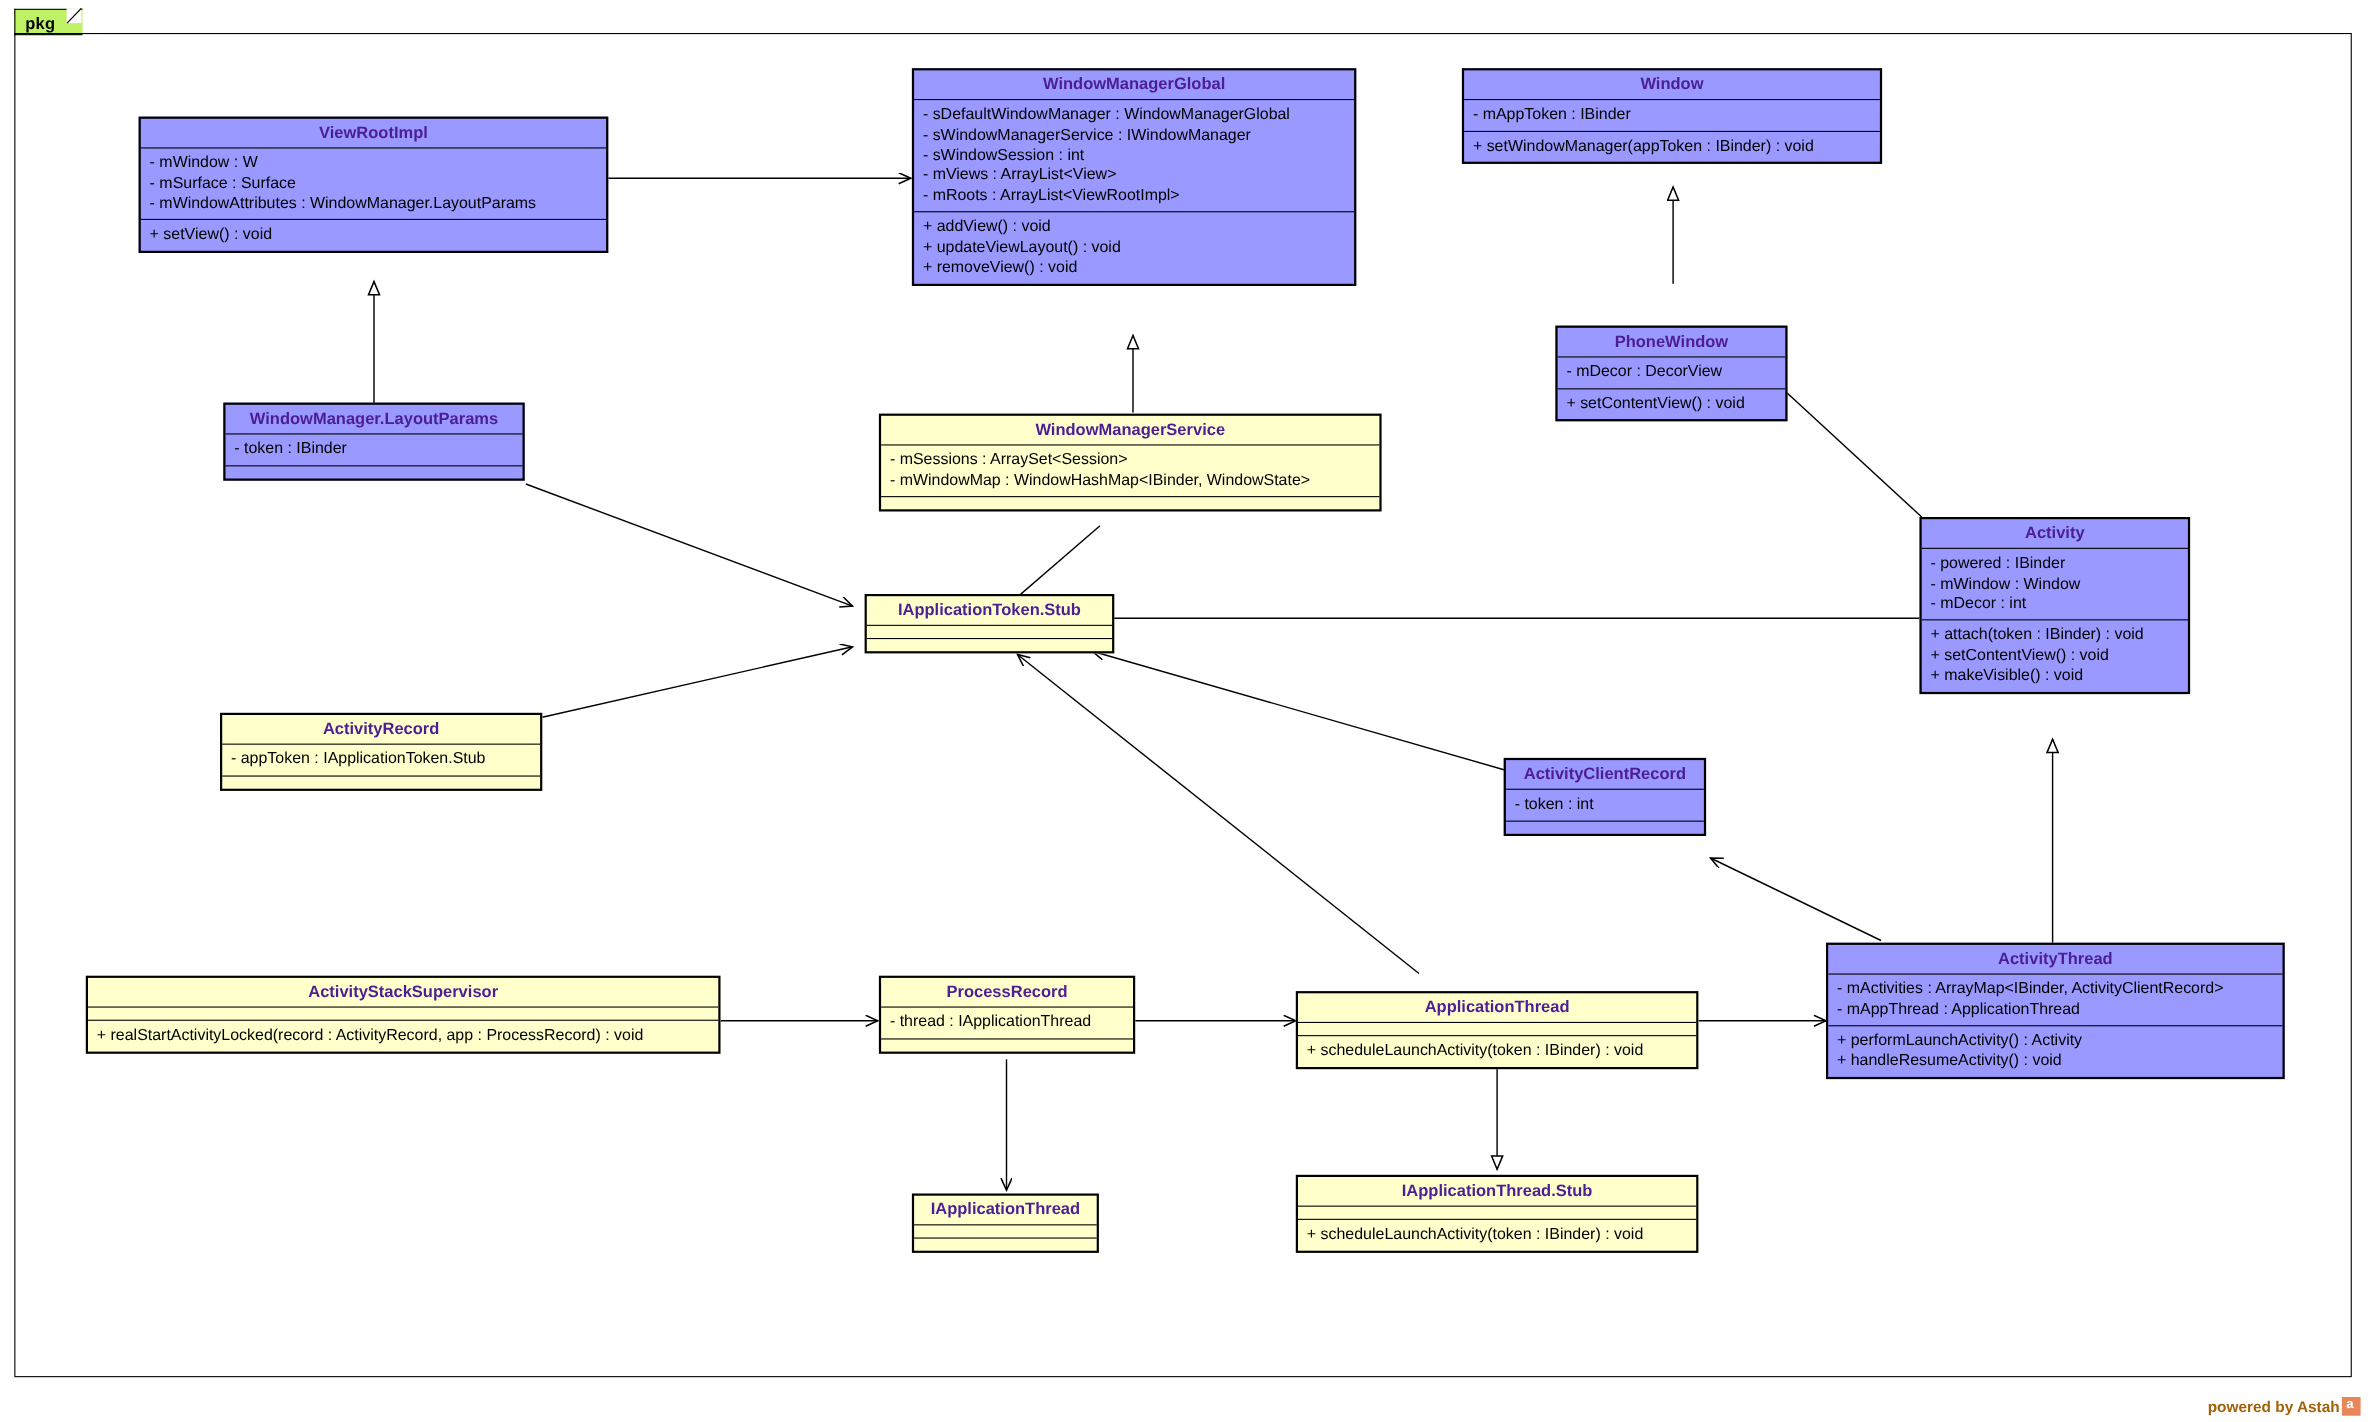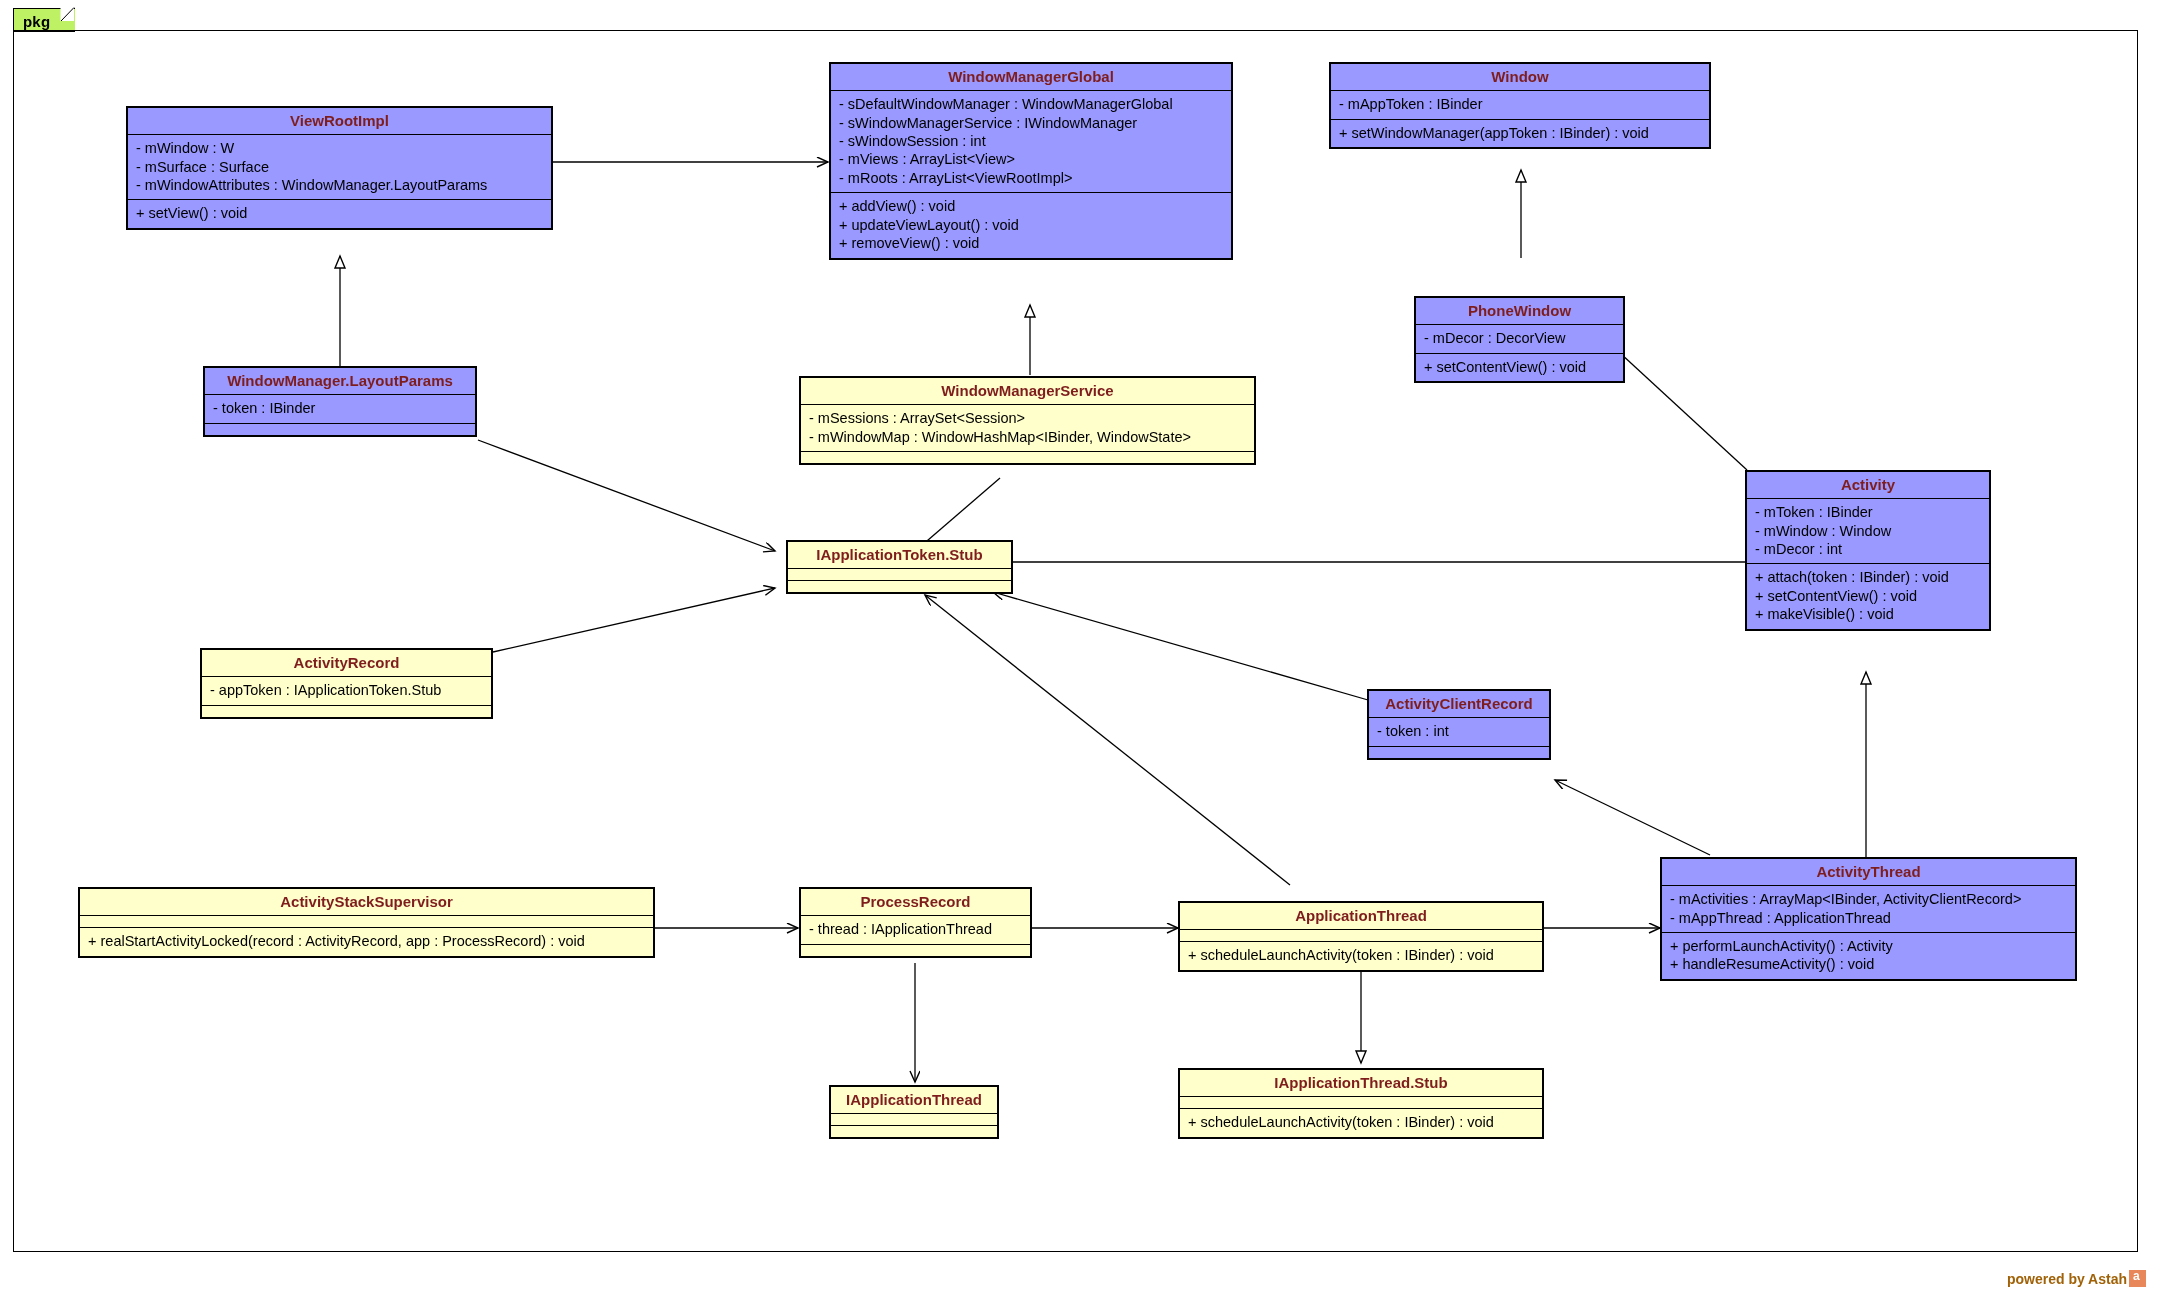--- a/index.html
+++ b/index.html
@@ -65,21 +65,21 @@
     box-sizing: border-box;
     border: 2px solid #000000;
     background: #ffffcc;
     z-index: 5;
   }
   .cls.blue { background: #9999ff; }
   .cls .name {
     text-align: center;
     font-weight: bold;
     font-size: 15px;
-    color: #7f1d1d;
+    color: #4c1d95;
     padding: 4px 6px 5px 6px;
     line-height: 1.15;
     white-space: nowrap;
   }
   .cls .sep {
     border-top: 1px solid #000;
     height: 0;
   }
   .cls .compart {
     padding: 4px 8px 5px 8px;
@@ -273,21 +273,21 @@
       <div class="row">- token : IBinder</div>
     </div>
     <div class="sep"></div>
     <div class="compart empty"></div>
   </div>
 
   <div class="cls blue" style="left:1745px; top:470px; width:246px;">
     <div class="name">Activity</div>
     <div class="sep"></div>
     <div class="compart">
-      <div class="row">- mToken : IBinder</div>
+      <div class="row">- powered : IBinder</div>
       <div class="row">- mWindow : Window</div>
       <div class="row">- mDecor : int</div>
     </div>
     <div class="sep"></div>
     <div class="compart">
       <div class="row">+ attach(token : IBinder) : void</div>
       <div class="row">+ setContentView() : void</div>
       <div class="row">+ makeVisible() : void</div>
     </div>
   </div>

